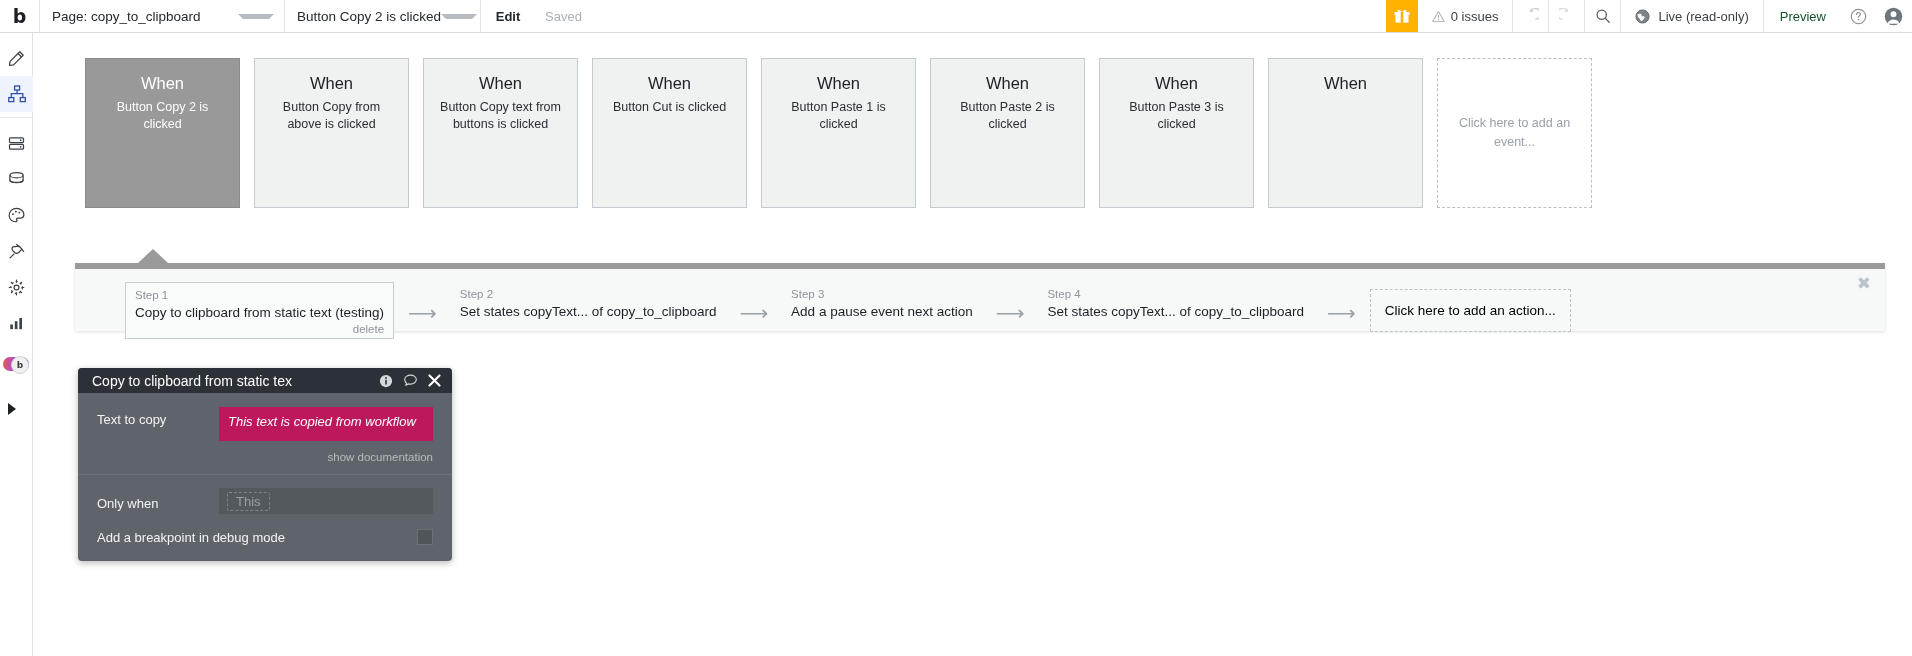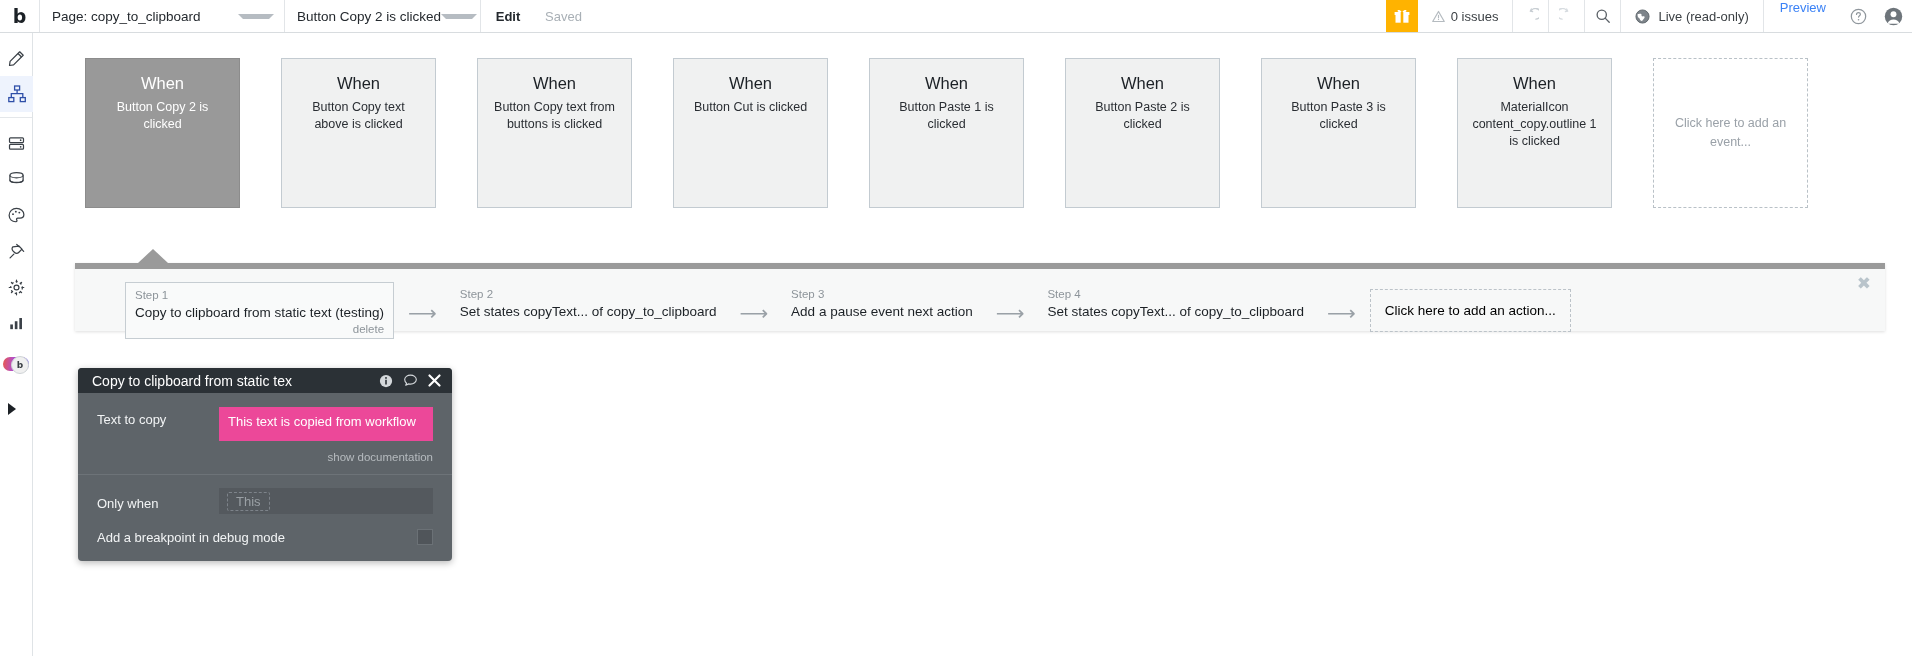--- a/index.html
+++ b/index.html
@@ -57,22 +57,22 @@
   .icon-cell {
     width: 36px; display: flex; align-items: center; justify-content: center;
     border-right: 1px solid #e2e5e8; cursor: pointer;
   }
   .live-cell {
     display: flex; align-items: center; gap: 8px;
     padding: 0 14px; border-right: 1px solid #e2e5e8;
     font-size: 13px; color: #3c4145; cursor: pointer;
   }
   .preview-cell {
-    display: flex; align-items: flex-start; padding: 0 16px;
-    font-size: 13px; color: #3b82f6; cursor: pointer;
+    display: flex; align-items: center; padding: 0 16px;
+    font-size: 13px; color: #14532d; cursor: pointer;
   }
   .help-cell { width: 32px; display: flex; align-items: center; justify-content: center; cursor: pointer; }
   .avatar-cell { width: 38px; display: flex; align-items: center; justify-content: center; cursor: pointer; }
 
   
   .rail {
     position: absolute; top: 33px; left: 0;
     width: 33px; height: 623px;
     background: #ffffff;
     border-right: 1px solid #dfe3e6;
@@ -109,21 +109,21 @@
   
   .canvas {
     position: absolute; top: 33px; left: 33px;
     width: 1879px; height: 623px;
     background: #ffffff;
   }
 
   
   .events-row {
     position: absolute; top: 25px; left: 52px;
-    display: flex; gap: 41px; justify-content: center;
+    display: flex; gap: 14px; justify-content: center;
   }
   .event-card {
     width: 155px; height: 150px;
     background: #f0f1f1;
     border: 1px solid #c3cbd1;
     padding: 14px 12px 0 12px;
     text-align: center;
     cursor: pointer;
   }
   .event-card.selected {
@@ -215,24 +215,25 @@
     max-width: 220px; text-overflow: clip;
   }
   .prop-head-icons { margin-left: auto; display: flex; align-items: center; gap: 10px; }
   .prop-head-icons span { cursor: pointer; color: #d4d8db; line-height: 1; display: flex; }
   .prop-row {
     padding: 14px 19px 6px 19px;
     display: flex; align-items: flex-start;
   }
   .prop-label { font-size: 13px; color: #f2f4f5; padding-top: 5px; width: 122px; }
   .prop-value {
-    flex: 1; background: #ec4899; color: #ffffff;
+    flex: 1; background: #be185d; color: #ffffff;
     font-size: 13px; line-height: 1.35; padding: 6px 9px;
     min-height: 34px;
     cursor: text;
+    font-style: italic;
   }
   .prop-doc {
     text-align: right; font-size: 11.5px; color: #b6bbbf;
     padding: 4px 19px 11px 19px; cursor: pointer;
   }
   .prop-divider { height: 1px; background: #6d7378; margin: 0; }
   .prop-row2 {
     padding: 13px 19px 13px 19px;
     display: flex; align-items: center;
   }
@@ -419,21 +420,21 @@
 
 <div class="canvas">
 
   <div class="events-row">
     <div class="event-card selected">
       <div class="when">When</div>
       <div class="desc">Button Copy 2 is clicked</div>
     </div>
     <div class="event-card">
       <div class="when">When</div>
-      <div class="desc">Button Copy text above is clicked</div>
+      <div class="desc">Button Copy from above is clicked</div>
     </div>
     <div class="event-card">
       <div class="when">When</div>
       <div class="desc">Button Copy text from buttons is clicked</div>
     </div>
     <div class="event-card">
       <div class="when">When</div>
       <div class="desc">Button Cut is clicked</div>
     </div>
     <div class="event-card">
@@ -443,21 +444,20 @@
     <div class="event-card">
       <div class="when">When</div>
       <div class="desc">Button Paste 2 is clicked</div>
     </div>
     <div class="event-card">
       <div class="when">When</div>
       <div class="desc">Button Paste 3 is clicked</div>
     </div>
     <div class="event-card">
       <div class="when">When</div>
-      <div class="desc">MaterialIcon content_copy.outline 1 is clicked</div>
     </div>
     <div class="event-card add">
       <div class="desc">Click here to add an event...</div>
     </div>
   </div>
 
   <div class="pointer"></div>
   <div class="action-panel">
     <div class="steps">
 

